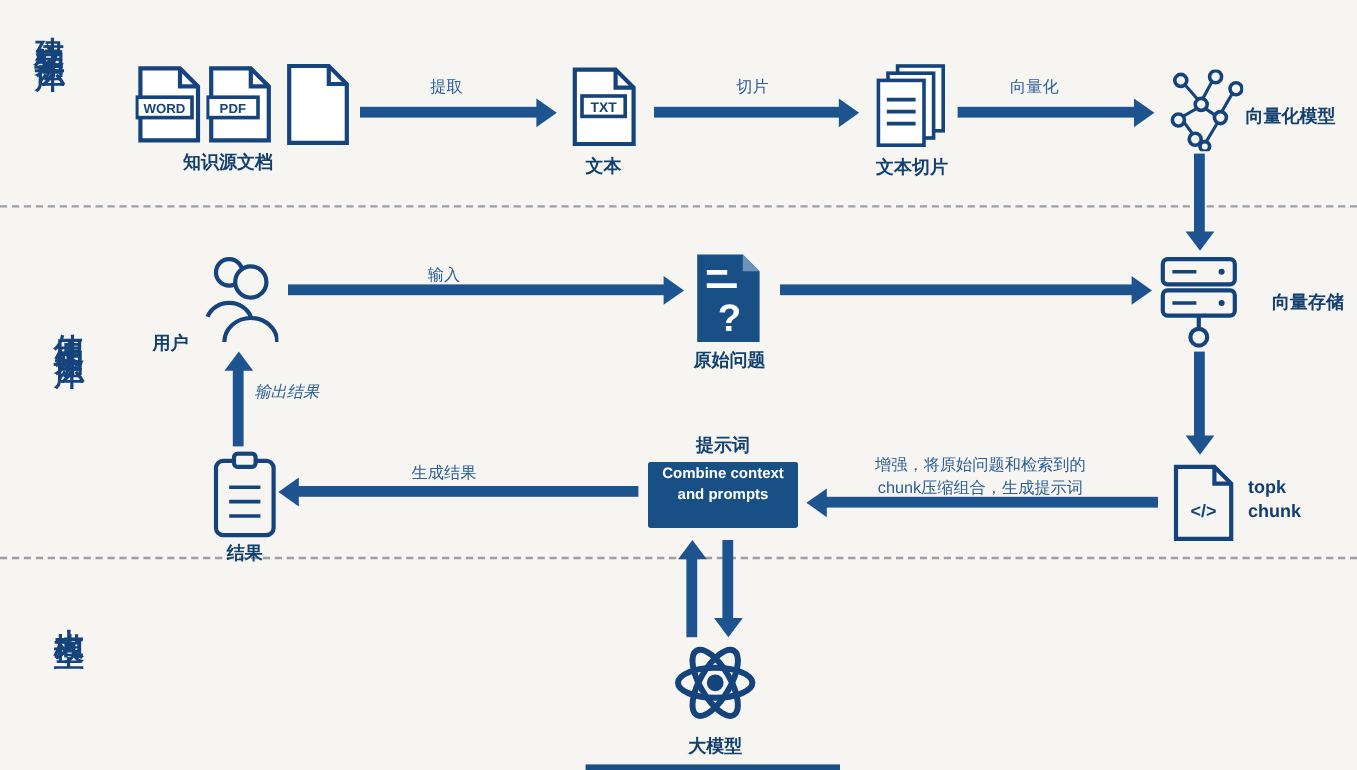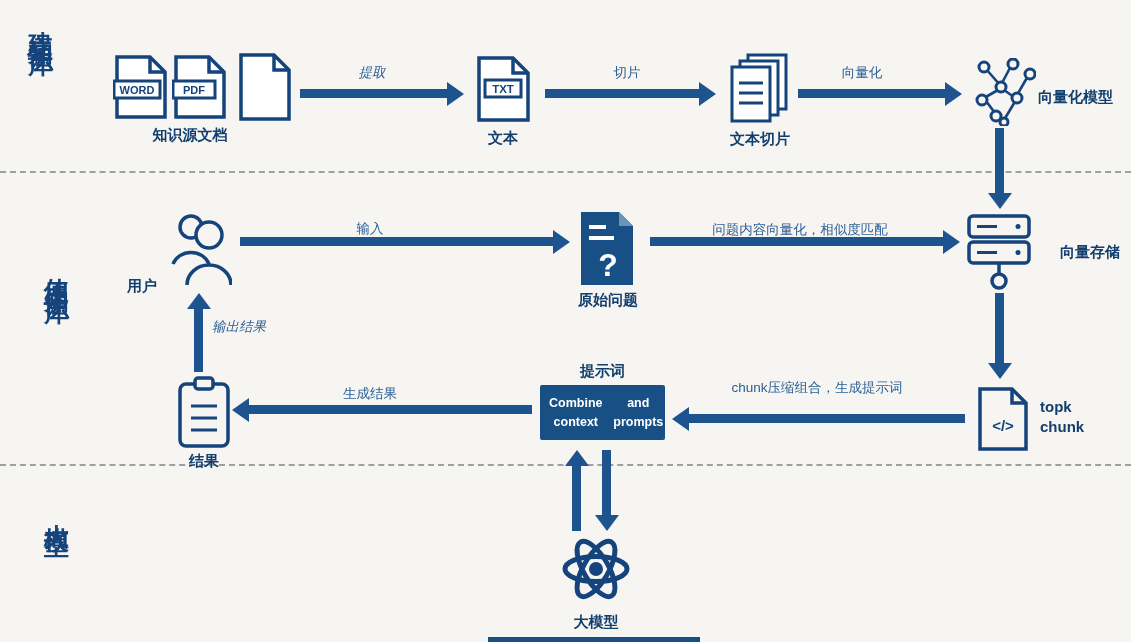--- a/index.html
+++ b/index.html
@@ -28,21 +28,21 @@
   .arr.l::before { content:''; position:absolute; left:-16px; top:50%; transform:translateY(-50%);
     border-right:17px solid #1d548f; border-top:12px solid transparent; border-bottom:12px solid transparent; }
   .arr.d { width:9px; }
   .arr.d::after { content:''; position:absolute; bottom:-15px; left:50%; transform:translateX(-50%);
     border-top:16px solid #1d548f; border-left:12px solid transparent; border-right:12px solid transparent; }
   .arr.u { width:9px; }
   .arr.u::before { content:''; position:absolute; top:-15px; left:50%; transform:translateX(-50%);
     border-bottom:16px solid #1d548f; border-left:12px solid transparent; border-right:12px solid transparent; }
 
   .combine-box {
-    background:#185086; color:#ffffff; display:flex; flex-direction:row;
+    background:#185086; color:#ffffff; display:flex; flex-direction:column;
     align-items:center; justify-content:flex-start; font-weight:bold;
     font-size:12.5px; line-height:1.45; border-radius:2px; text-align:center;
   }
   svg text { font-family:"Liberation Sans", sans-serif; }
   .bottom-bar { background:#185086; }
 </style>
 </head>
 <body>
 
 <div class="stage">
@@ -75,21 +75,21 @@
   <div class="abs" style="left:237px; top:52px; width:56px; height:70px;">
     <svg viewBox="0 0 56 70" width="56" height="70">
       <path d="M4 3 H37 L52 18 V67 H4 Z" fill="#ffffff" stroke="#15437c" stroke-width="3.5"></path>
       <path d="M37 3 V18 H52" fill="none" stroke="#15437c" stroke-width="3.5"></path>
     </svg>
   </div>
 
   <div class="abs nlabel" style="left:110px; top:126px; width:160px;">知识源文档</div>
 
   <div class="arr r" style="left:300px; top:89px; width:148px;"></div>
-  <div class="abs elabel" style="left:322px; top:64px; width:100px;font-style:italic;">提取</div>
+  <div class="abs elabel" style="left:322px; top:64px; width:100px;">提取</div>
 
   <div class="abs" style="left:474px; top:55px; width:58px; height:68px;">
     <svg viewBox="0 0 58 68" width="58" height="68">
       <path d="M5 3 H39 L54 18 V65 H5 Z" fill="#ffffff" stroke="#15437c" stroke-width="3.5"></path>
       <path d="M39 3 V18 H54" fill="none" stroke="#15437c" stroke-width="3.5"></path>
       <rect x="11" y="25" width="36" height="17" fill="#ffffff" stroke="#15437c" stroke-width="3"></rect>
       <text x="29" y="38" text-anchor="middle" font-size="11.5" font-weight="bold" fill="#15437c">TXT</text>
     </svg>
   </div>
   <div class="abs nlabel" style="left:474px; top:129px; width:58px;">文本</div>
@@ -157,21 +157,20 @@
       <path d="M3 2 H41 L55 16 V75 H3 Z" fill="#185086"></path>
       <path d="M41 2 L55 16 H41 Z" fill="#6f93b8"></path>
       <line x1="11" y1="17" x2="28" y2="17" stroke="#ffffff" stroke-width="4"></line>
       <line x1="11" y1="28" x2="36" y2="28" stroke="#ffffff" stroke-width="4"></line>
       <text x="30" y="66" text-anchor="middle" font-size="32" font-weight="bold" fill="#ffffff">?</text>
     </svg>
   </div>
   <div class="abs nlabel" style="left:570px; top:291px; width:76px;">原始问题</div>
 
   <div class="arr r" style="left:650px; top:237px; width:294px;"></div>
-  <div class="abs elabel" style="left:655px; top:221px; width:290px;">问题内容向量化，相似度匹配</div>
 
   <div class="abs" style="left:966px; top:212px; width:66px; height:80px;">
     <svg viewBox="0 0 66 80" width="66" height="80">
       <rect x="3" y="4" width="60" height="21" rx="4" fill="#f7f5f1" stroke="#15437c" stroke-width="3.5"></rect>
       <line x1="11" y1="14.5" x2="31" y2="14.5" stroke="#15437c" stroke-width="3"></line>
       <circle cx="52" cy="14.5" r="2.5" fill="#15437c"></circle>
       <rect x="3" y="30" width="60" height="21" rx="4" fill="#f7f5f1" stroke="#15437c" stroke-width="3.5"></rect>
       <line x1="11" y1="40.5" x2="31" y2="40.5" stroke="#15437c" stroke-width="3"></line>
       <circle cx="52" cy="40.5" r="2.5" fill="#15437c"></circle>
       <line x1="33" y1="51" x2="33" y2="62" stroke="#15437c" stroke-width="3.5"></line>
@@ -186,20 +185,21 @@
     <svg viewBox="0 0 54 66" width="54" height="66">
       <path d="M4 3 H36 L50 17 V63 H4 Z" fill="#f7f5f1" stroke="#15437c" stroke-width="3.5"></path>
       <path d="M36 3 V17 H50" fill="none" stroke="#15437c" stroke-width="3.5"></path>
       <text x="27" y="45" text-anchor="middle" font-size="15" font-weight="bold" fill="#15437c">&lt;/&gt;</text>
     </svg>
   </div>
   <div class="abs nlabel" style="left:1040px; top:397px; width:62px; text-align:left; line-height:1.35;">topk chunk</div>
 
   <div class="arr l" style="left:688px; top:414px; width:277px;"></div>
   <div class="abs elabel" style="left:672px; top:379px; width:290px;">
+    <div>增强，将原始问题和检索到的</div>
     <div>chunk压缩组合，生成提示词</div>
   </div>
 
   <div class="abs nlabel" style="left:540px; top:362px; width:125px;">提示词</div>
   <div class="abs combine-box" style="left:540px; top:385px; width:125px; height:55px;">
     <span>Combine context</span>
     <span>and prompts</span>
   </div>
 
   <div class="arr l" style="left:248px; top:405px; width:284px;"></div>

